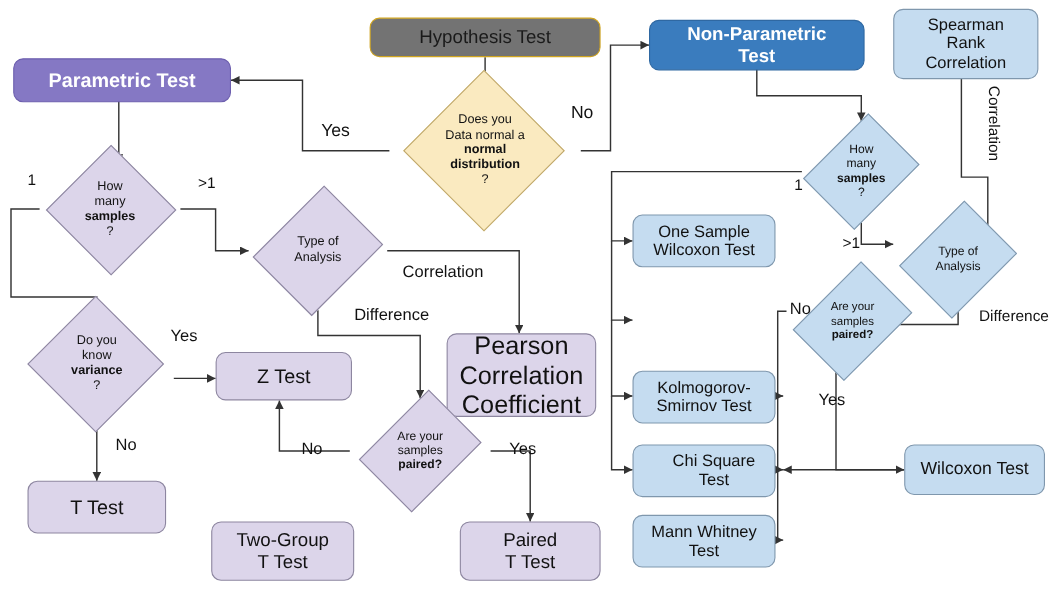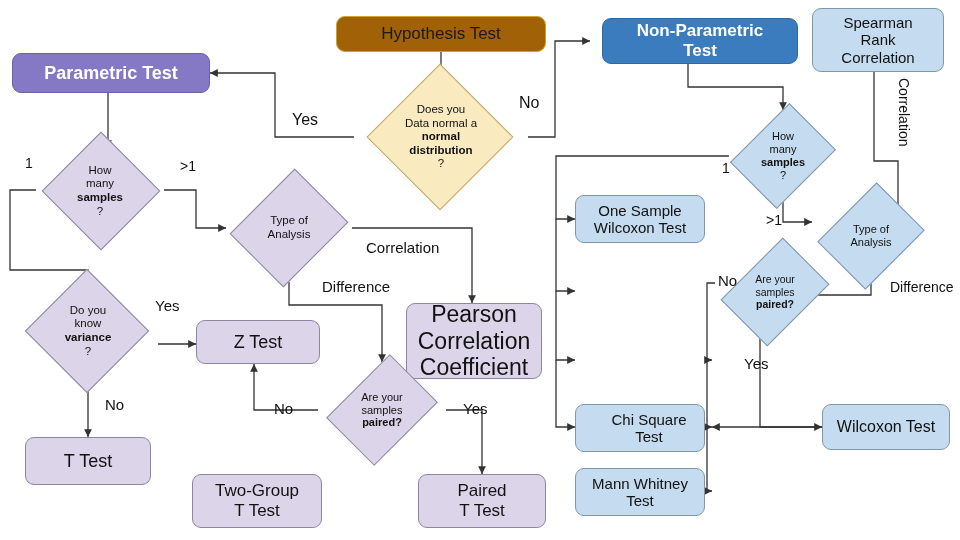--- a/index.html
+++ b/index.html
@@ -11,22 +11,22 @@
     position:relative;
   }
   #canvas{position:absolute;inset:0;width:960px;height:540px;}
   svg.edges{position:absolute;left:0;top:0;width:960px;height:540px;pointer-events:none;}
 
   .node{position:absolute;box-sizing:border-box;display:flex;align-items:center;justify-content:center;text-align:center;line-height:1.15;}
 
   
   .box{border-radius:9px;border:1px solid #6f6f84;}
   .box.purple-dark{background:#8578C4;border-color:#6d5fae;color:#ffffff;font-weight:bold;}
-  .box.yellow{background:#a16207;border-color:#cfa41f;color:#1a1a1a;}
-  .box.blue-dark{background:#3A7CBE;border-color:#2f68a2;color:#ffffff;font-weight:bold;margin-left:12px;}
+  .box.yellow{background:#737373;border-color:#cfa41f;color:#1a1a1a;}
+  .box.blue-dark{background:#3A7CBE;border-color:#2f68a2;color:#ffffff;font-weight:bold;}
   .box.purple-light{background:#DCD5EA;border-color:#8d86a0;color:#111;}
   .box.blue-light{background:#C5DCF0;border-color:#7f97ad;color:#111;}
 
   
   .diamond{position:absolute;}
   .diamond .shape{position:absolute;inset:0;transform:rotate(45deg);border:1px solid #8d86a0;box-sizing:border-box;}
   .diamond.purple .shape{background:#DCD5EA;border-color:#8d86a0;}
   .diamond.blue .shape{background:#C5DCF0;border-color:#7f97ad;}
   .diamond.yellow .shape{background:#FAEAC0;border-color:#bfa86a;}
   .diamond .dlabel{position:absolute;inset:0;display:flex;align-items:center;justify-content:center;text-align:center;line-height:1.18;color:#111;}
@@ -243,20 +243,26 @@
   </div>
 
   <div class="node box blue-light" style="left:575px;top:195px;width:130px;height:48px;font-size:15px;">
     <div>
       <div>One Sample</div>
       <div>Wilcoxon Test</div>
     </div>
   </div>
 
 
+  <div class="node box blue-light" style="left:575px;top:337px;width:130px;height:48px;font-size:15px;">
+    <div>
+      <div>Kolmogorov-</div>
+      <div>Smirnov Test</div>
+    </div>
+  </div>
 
   <div class="node box blue-light" style="left:575px;top:404px;width:130px;height:48px;font-size:15px;padding-left:18px;">
     <div>
       <div>Chi Square</div>
       <div>Test</div>
     </div>
   </div>
 
   <div class="node box blue-light" style="left:575px;top:468px;width:130px;height:48px;font-size:15px;">
     <div>

